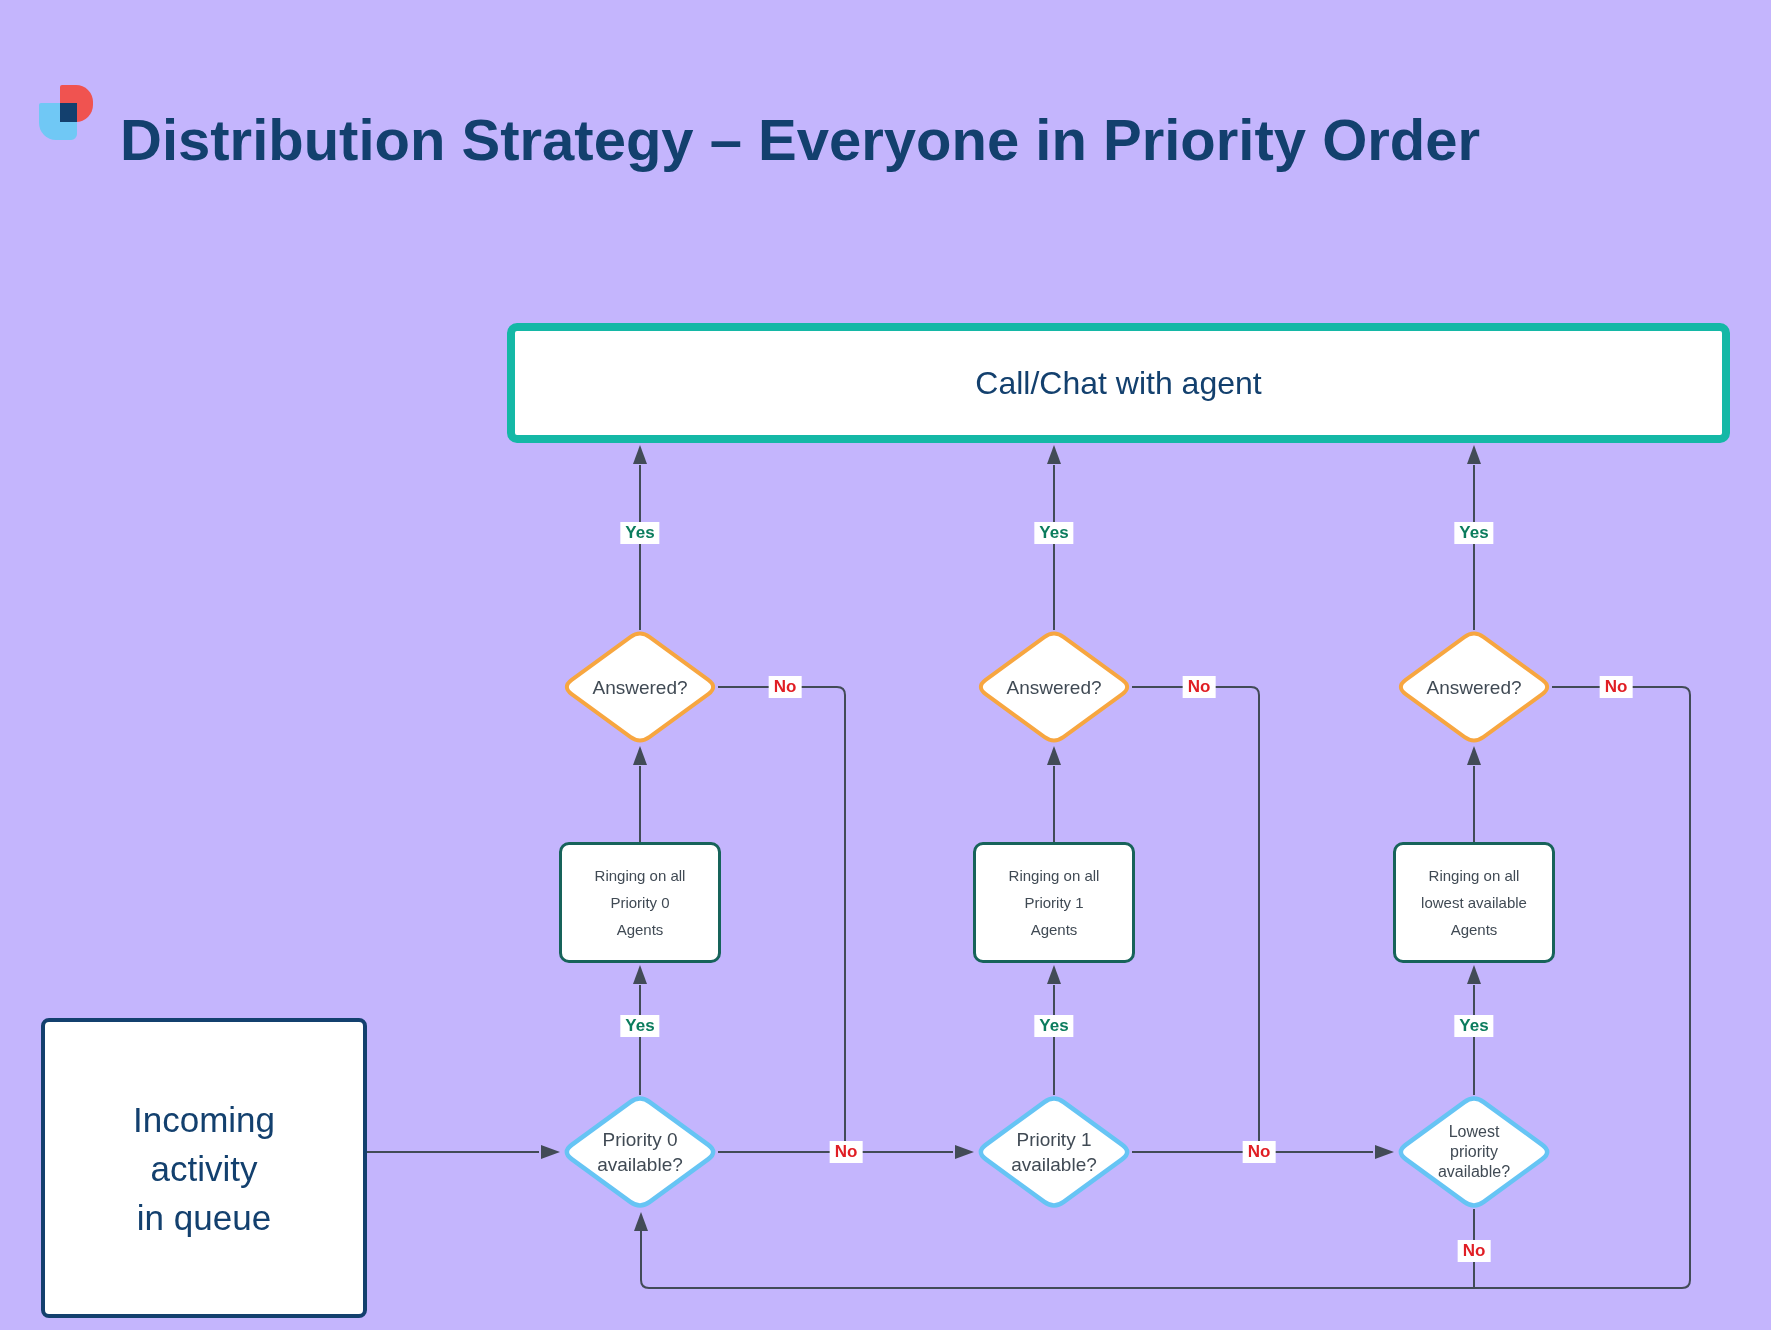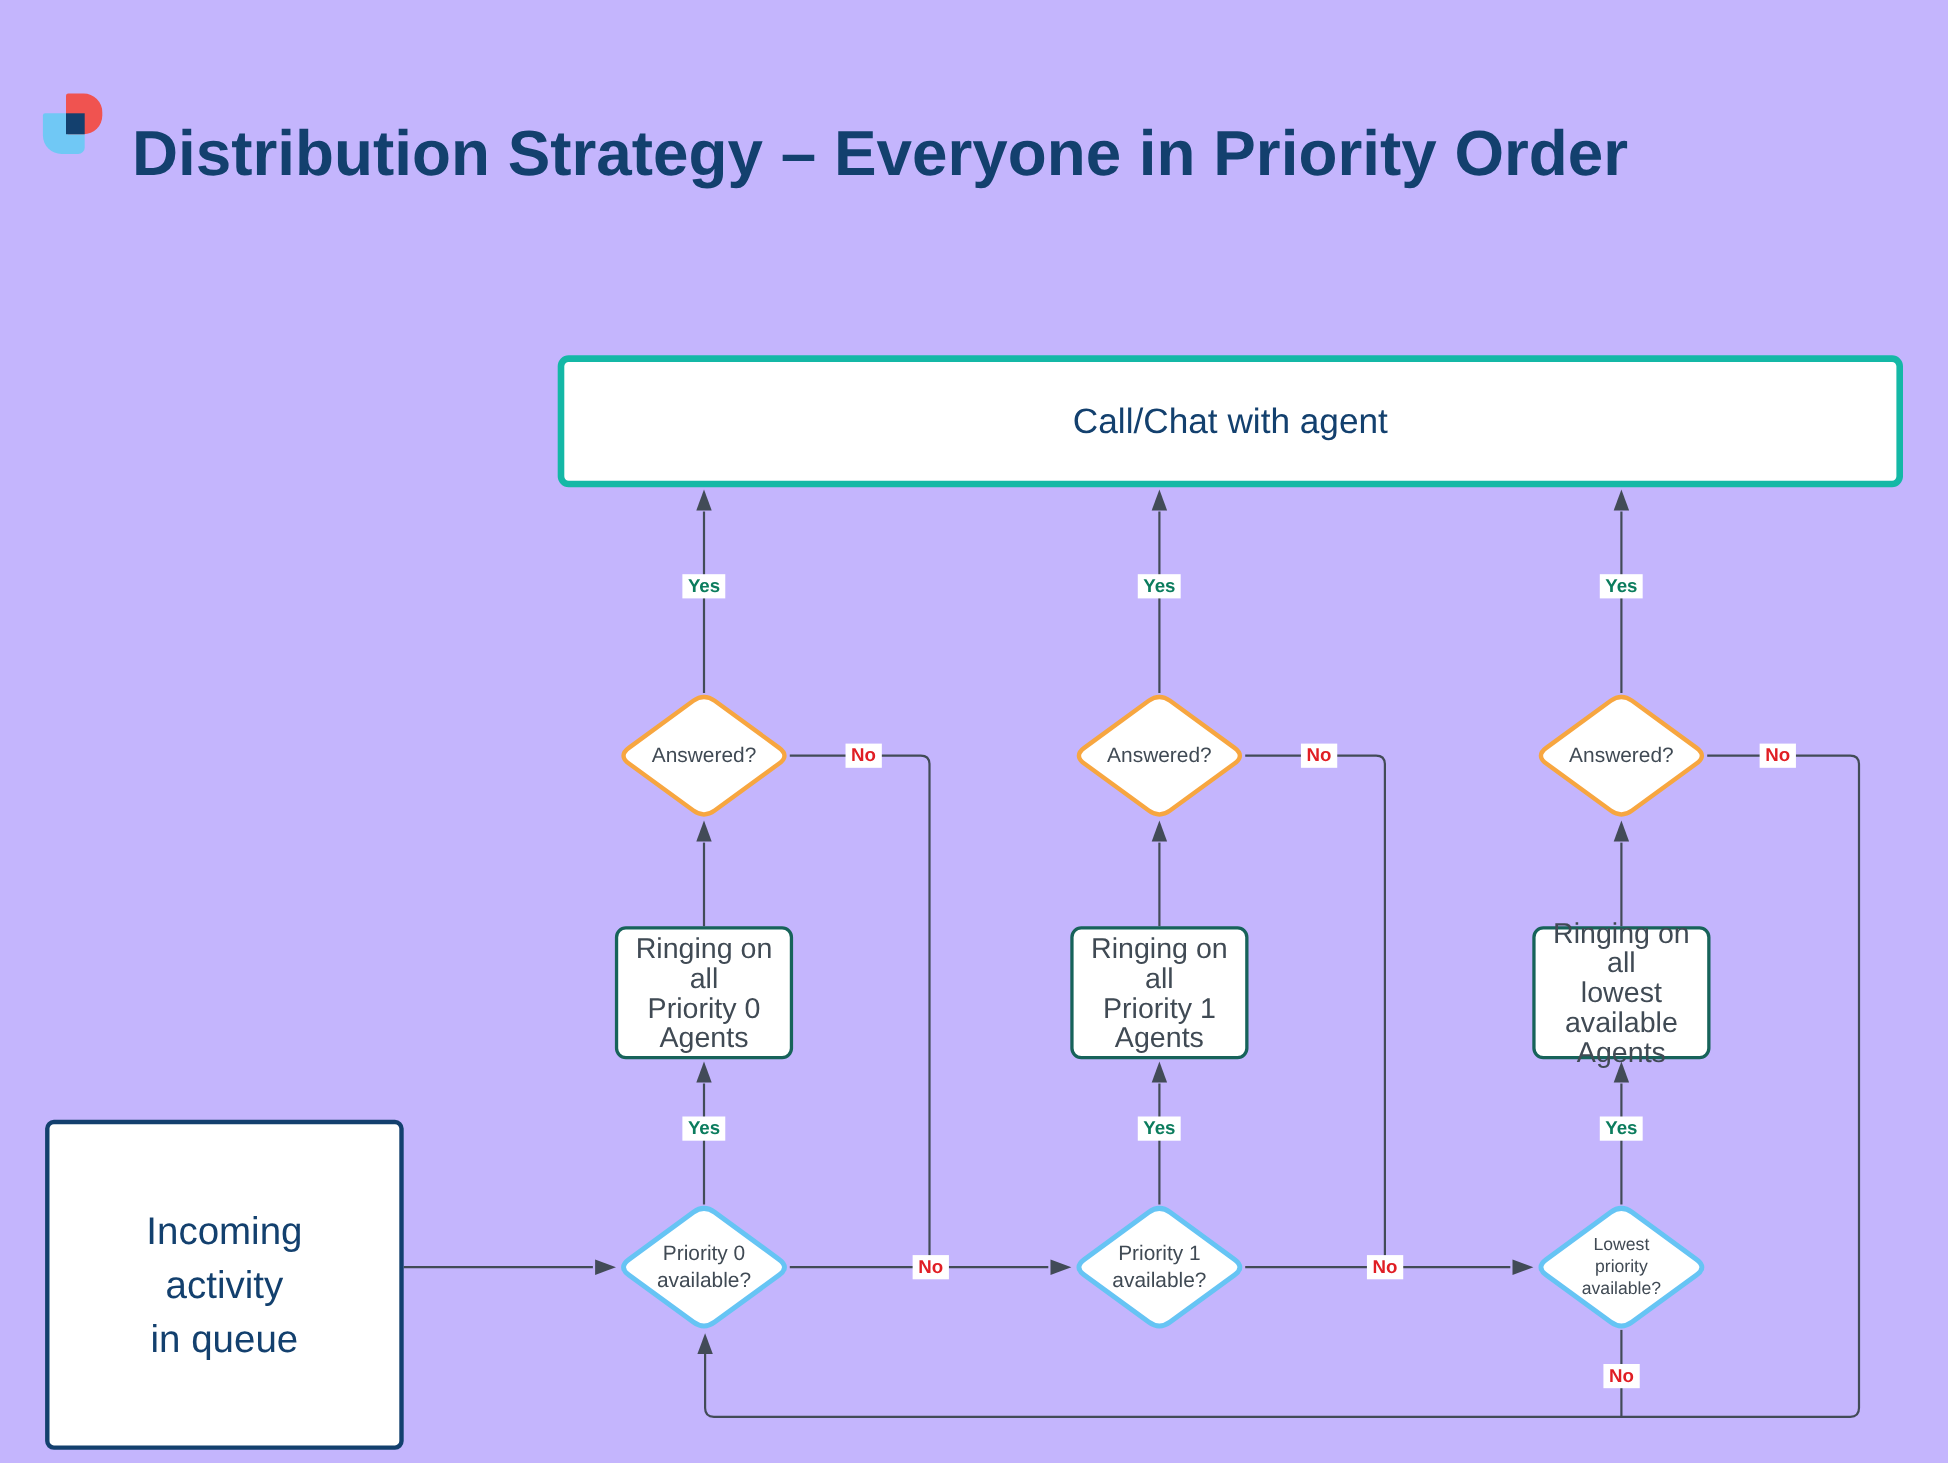--- a/index.html
+++ b/index.html
@@ -14,26 +14,26 @@
   .logo{position:absolute;left:39px;top:84px;width:56px;height:58px;}
   .logo .red{position:absolute;left:21px;top:1px;width:33px;height:37px;background:#f05350;border-radius:2px 17px 17px 2px;}
   .logo .blue{position:absolute;left:0px;top:19px;width:38px;height:37px;background:#70c8f5;border-radius:2px 2px 6px 17px;}
   .logo .navy{position:absolute;left:21px;top:19px;width:17px;height:19px;background:#13406e;}
   svg.wires{position:absolute;left:0;top:0;}
   .wire{fill:none;stroke:#424b57;stroke-width:2px;}
   .arrow{fill:#424b57;stroke:none;}
   .d-orange{fill:#ffffff;stroke:#f7a640;stroke-width:4px;}
   .d-blue{fill:#ffffff;stroke:#66c4f4;stroke-width:4.5px;}
   .node{position:absolute;box-sizing:border-box;background:#ffffff;display:flex;flex-direction:column;align-items:center;justify-content:center;text-align:center;}
-  .call-chat{left:507px;top:323px;width:1223px;height:120px;border:6px solid #14b8a6;border-radius:10px;
+  .call-chat{left:507px;top:323px;width:1223px;height:120px;border:8px solid #14b8a6;border-radius:10px;
     font-size:32px;color:#13406e;}
   .incoming{left:41px;top:1018px;width:326px;height:300px;border:4px solid #13406e;border-radius:8px;
     font-size:35px;line-height:49px;color:#13406e;}
   .ringing{top:842px;width:162px;height:121px;border:3px solid #17635a;border-radius:10px;
-    font-size:26px;line-height:27px;color:#404a54;}
+    font-size:15px;line-height:27px;color:#404a54;}
   .ring-0{left:559px;} .ring-1{left:973px;} .ring-2{left:1393px;}
   .dlabel{position:absolute;transform:translate(-50%,-50%);width:150px;text-align:center;
     color:#404a54;font-size:19px;line-height:25px;}
   .dlabel.small{font-size:16px;line-height:20px;width:120px;}
   .tag{position:absolute;transform:translate(-50%,-50%);background:#ffffff;padding:1px 5px;
     font-size:17px;font-weight:bold;white-space:nowrap;}
   .tag.yes{color:#0b7c5d;}
   .tag.no{color:#e01e24;text-align:center;}
 </style>
 </head>

